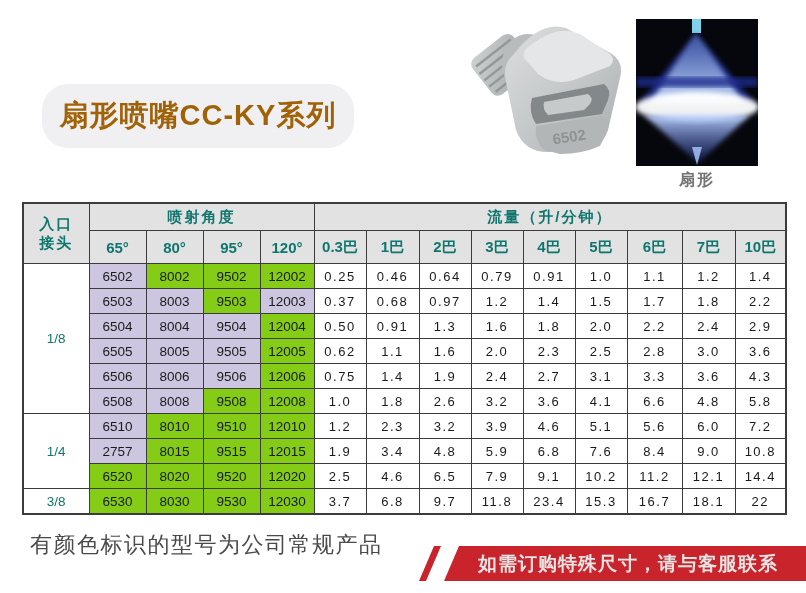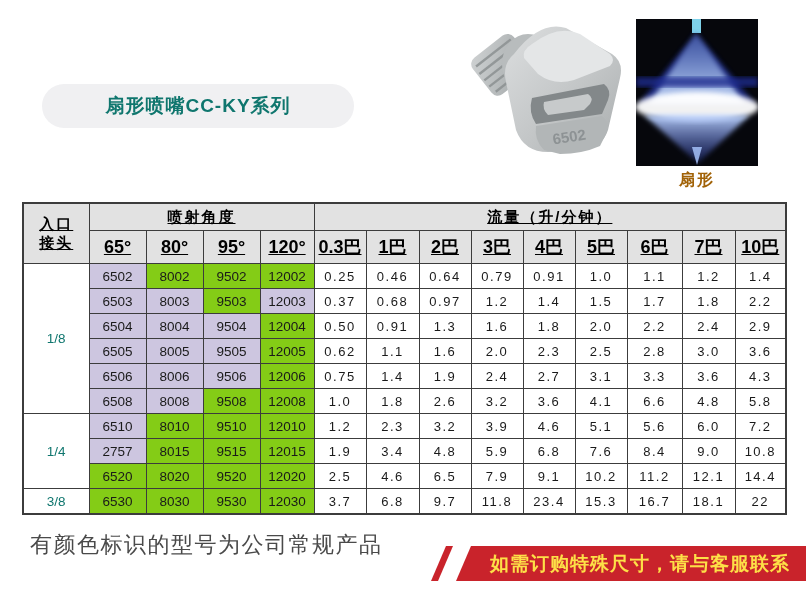--- a/index.html
+++ b/index.html
@@ -1,54 +1,54 @@
 <!DOCTYPE html>
 <html style="--highlight: #cdc6e0; --header-bg: #e2e2e2; --banner-red: #c9232b;"><head>
 <meta charset="utf-8">
 <style>
   html,body{margin:0;padding:0;background:#fff;}
   .page{position:relative;width:806px;height:593px;background:#ffffff;overflow:hidden;
         font-family:"Liberation Sans","DejaVu Sans",sans-serif;}
 
   
-  .title-pill{position:absolute;left:42px;top:84px;width:312px;height:44px;
+  .title-pill{position:absolute;left:42px;top:84px;width:312px;height:64px;
     background:#f0f0f2;border-radius:26px;display:flex;align-items:center;justify-content:center;
-    font-size:19px;font-weight:600;color:#0f766e;letter-spacing:1px;}
+    font-size:29px;font-weight:600;color:#a16207;letter-spacing:1px;}
 
   
   .nozzle{position:absolute;left:462px;top:2px;width:172px;height:178px;}
   .spray{position:absolute;left:636px;top:19px;width:122px;height:147px;}
   .spray-label{position:absolute;left:636px;top:170px;width:122px;text-align:center;
-    font-size:16px;font-weight:bold;color:#a16207;letter-spacing:2px;}
+    font-size:16px;font-weight:bold;color:#737373;letter-spacing:2px;}
 
   
   table.spec{position:absolute;left:22px;top:202px;width:762px;border-collapse:collapse;
     table-layout:fixed;border:2px solid #3c3c3c;}
   table.spec th,table.spec td{border:1px solid #3c3c3c;text-align:center;vertical-align:middle;
     padding:0;overflow:hidden;white-space:nowrap;}
-  table.spec th{background:var(--header-bg,#e2e2e2);color:#000000;font-weight:bold;text-decoration:underline;}
+  table.spec th{background:var(--header-bg,#e2e2e2);color:#0f766e;font-weight:bold;}
   tr.hrow1 th{height:26px;font-size:15px;letter-spacing:2px;}
-  tr.hrow2 th{height:32px;font-size:18px;letter-spacing:0;}
+  tr.hrow2 th{height:32px;font-size:15px;letter-spacing:0;}
   th.inlet-h{background:#ffffff;font-size:15px;line-height:1.25;letter-spacing:2px;}
   td.inlet-cell{background:#ffffff;font-size:13.5px;color:#0f766e;}
   td.model-cell{height:24px;font-size:13.5px;color:#1a1a1a;background:#84cc16;}
   td.model-cell.hl{background:var(--highlight,#cdc6e0);}
   td.flow-cell{height:24px;font-size:13px;color:#1a1a1a;background:#ffffff;letter-spacing:1.5px;}
 
   
   .note{position:absolute;left:30px;top:530px;font-size:22px;color:#4a4a4a;letter-spacing:1.5px;}
 
   
   .banner-wrap{position:absolute;right:0;top:546px;height:35px;display:flex;align-items:stretch;}
   .banner-sliver{width:22px;background:var(--banner-red,#c9232b);
     clip-path:polygon(15px 0,22px 0,7px 100%,0 100%);}
   .banner-main{margin-left:3px;background:var(--banner-red,#c9232b);
     clip-path:polygon(15px 0,100% 0,100% 100%,0 100%);
-    display:flex;align-items:center;color:#fde047;font-size:19px;font-weight:bold;
-    letter-spacing:1px;padding:0 16px 0 34px;}
+    display:flex;align-items:center;color:#e5e5e5;font-size:19px;font-weight:bold;
+    letter-spacing:1px;padding:0 28px 0 34px;}
 </style>
 </head>
 <body>
 
 <div class="page">
 
   <div class="title-pill">
     <span>扇形喷嘴CC-KY系列</span>
   </div>
 

